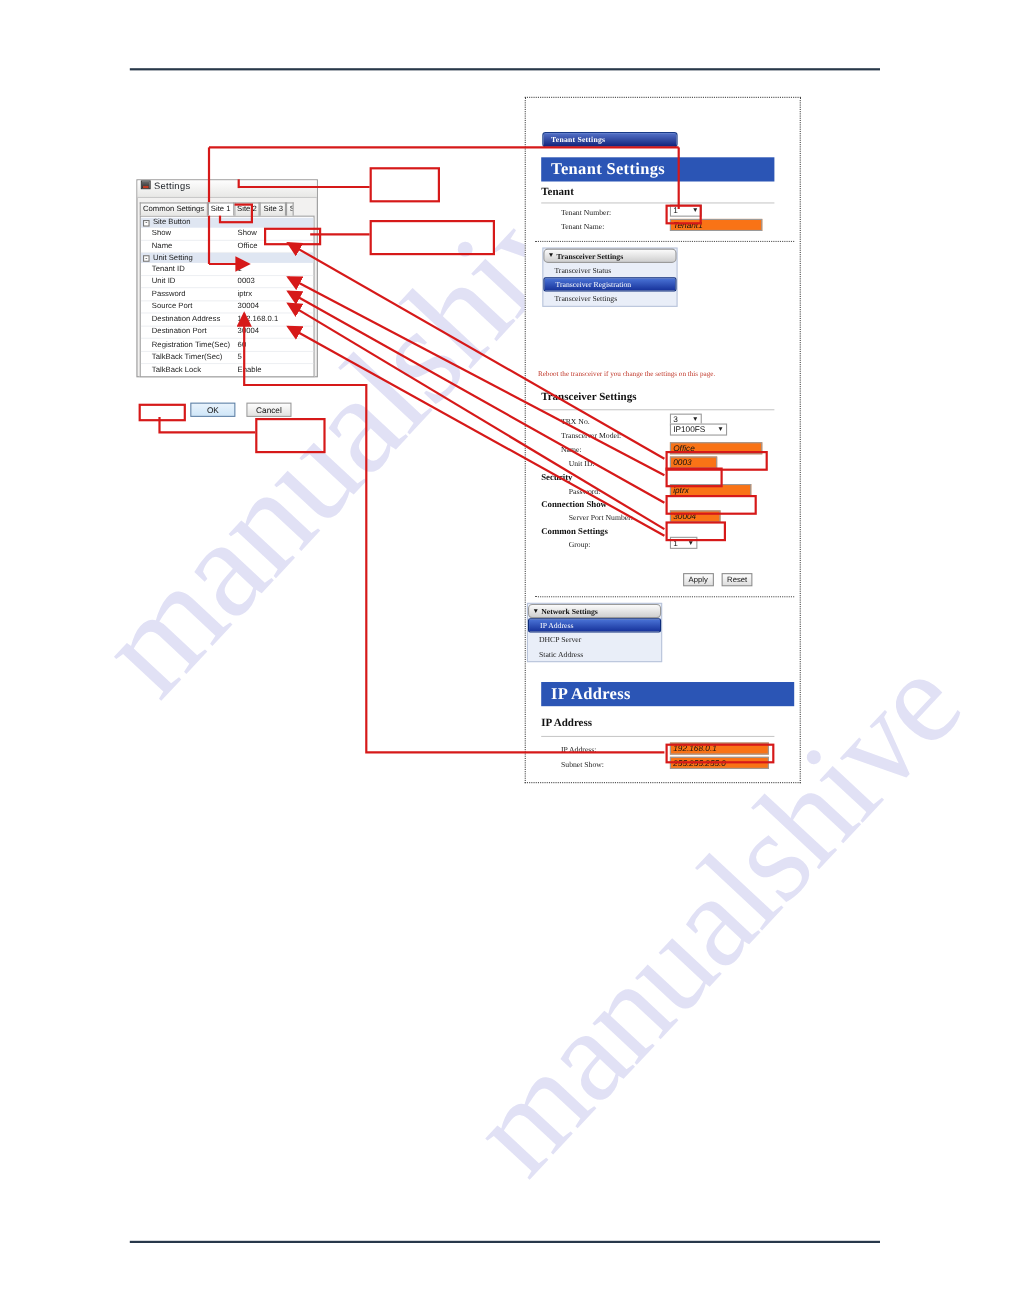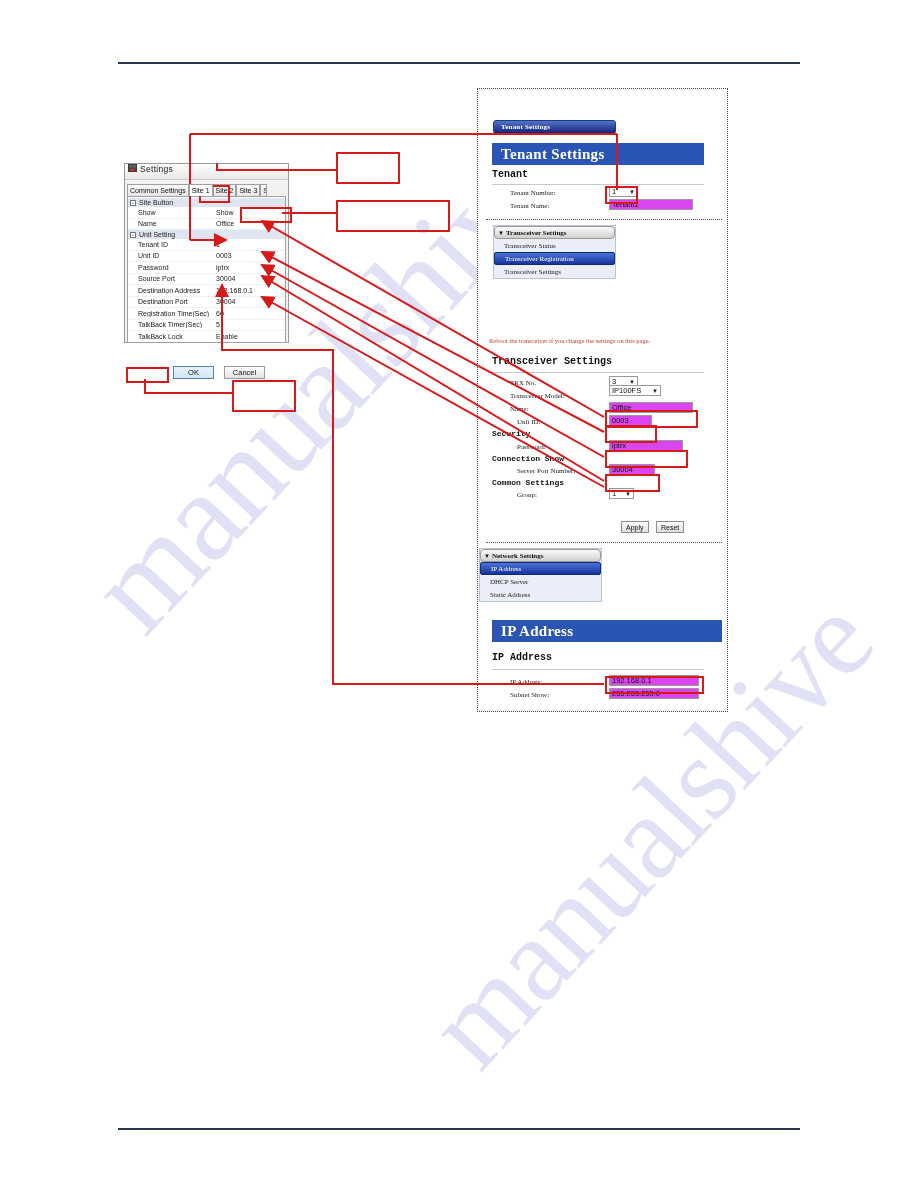--- a/index.html
+++ b/index.html
@@ -66,29 +66,29 @@
 
   .navbtn{position:absolute;height:14px;border:1px solid #183a87;border-radius:3px;
      background:linear-gradient(#5472c8,#12247c);color:#fff;font-family:"Liberation Serif",serif;
      font-weight:bold;font-size:7px;display:flex;align-items:center;padding-left:7px;
      box-sizing:border-box;letter-spacing:.2px;}
 
   .bluebar{position:absolute;background:#2b55b5;color:#fff;
      font-family:"Liberation Serif",serif;font-size:15px;font-weight:bold;
      display:flex;align-items:center;padding-left:9px;box-sizing:border-box;letter-spacing:.3px;}
 
-  .sechead{position:absolute;font-family:Liberation Mono, monospace;font-weight:bold;
+  .sechead{position:absolute;font-family:Liberation Serif, serif;font-weight:bold;
      font-size:10px;color:#111;}
   .hr{position:absolute;height:1px;background:#c9c9c9;}
   .dots{position:absolute;height:0;border-top:1px dotted #555;}
 
   .lbl{position:absolute;font-family:"Liberation Serif",serif;font-size:7px;color:#1b1b1b;white-space:nowrap;}
-  .tf{position:absolute;border:1px solid #9a9a9a;background:#d946ef;height:11px;
+  .tf{position:absolute;border:1px solid #9a9a9a;background:#f97316;height:11px;
       font-family:"Liberation Sans",sans-serif;font-size:7.5px;color:#111;
-      display:flex;align-items:center;padding-left:2px;box-sizing:border-box;}
+      display:flex;align-items:center;padding-left:2px;box-sizing:border-box;font-style:italic;}
   .sel2{position:absolute;border:1px solid #9a9a9a;background:#fff;height:11px;
       font-family:"Liberation Sans",sans-serif;font-size:7.5px;color:#111;
       display:flex;align-items:center;justify-content:space-between;padding:0 2px;box-sizing:border-box;}
   .caret{font-size:6px;color:#222;}
 
   .menubox{position:absolute;width:123px;background:#e9eef8;border:1px solid #b9c4da;box-sizing:border-box;}
   .menuhead{height:13px;border-radius:4px;border:1px solid #9a9a9a;
       background:linear-gradient(#fbfbfb,#cfcfcf);display:flex;align-items:center;
       font-family:"Liberation Serif",serif;font-weight:bold;font-size:7px;color:#111;padding-left:3px;
       box-sizing:border-box;}

